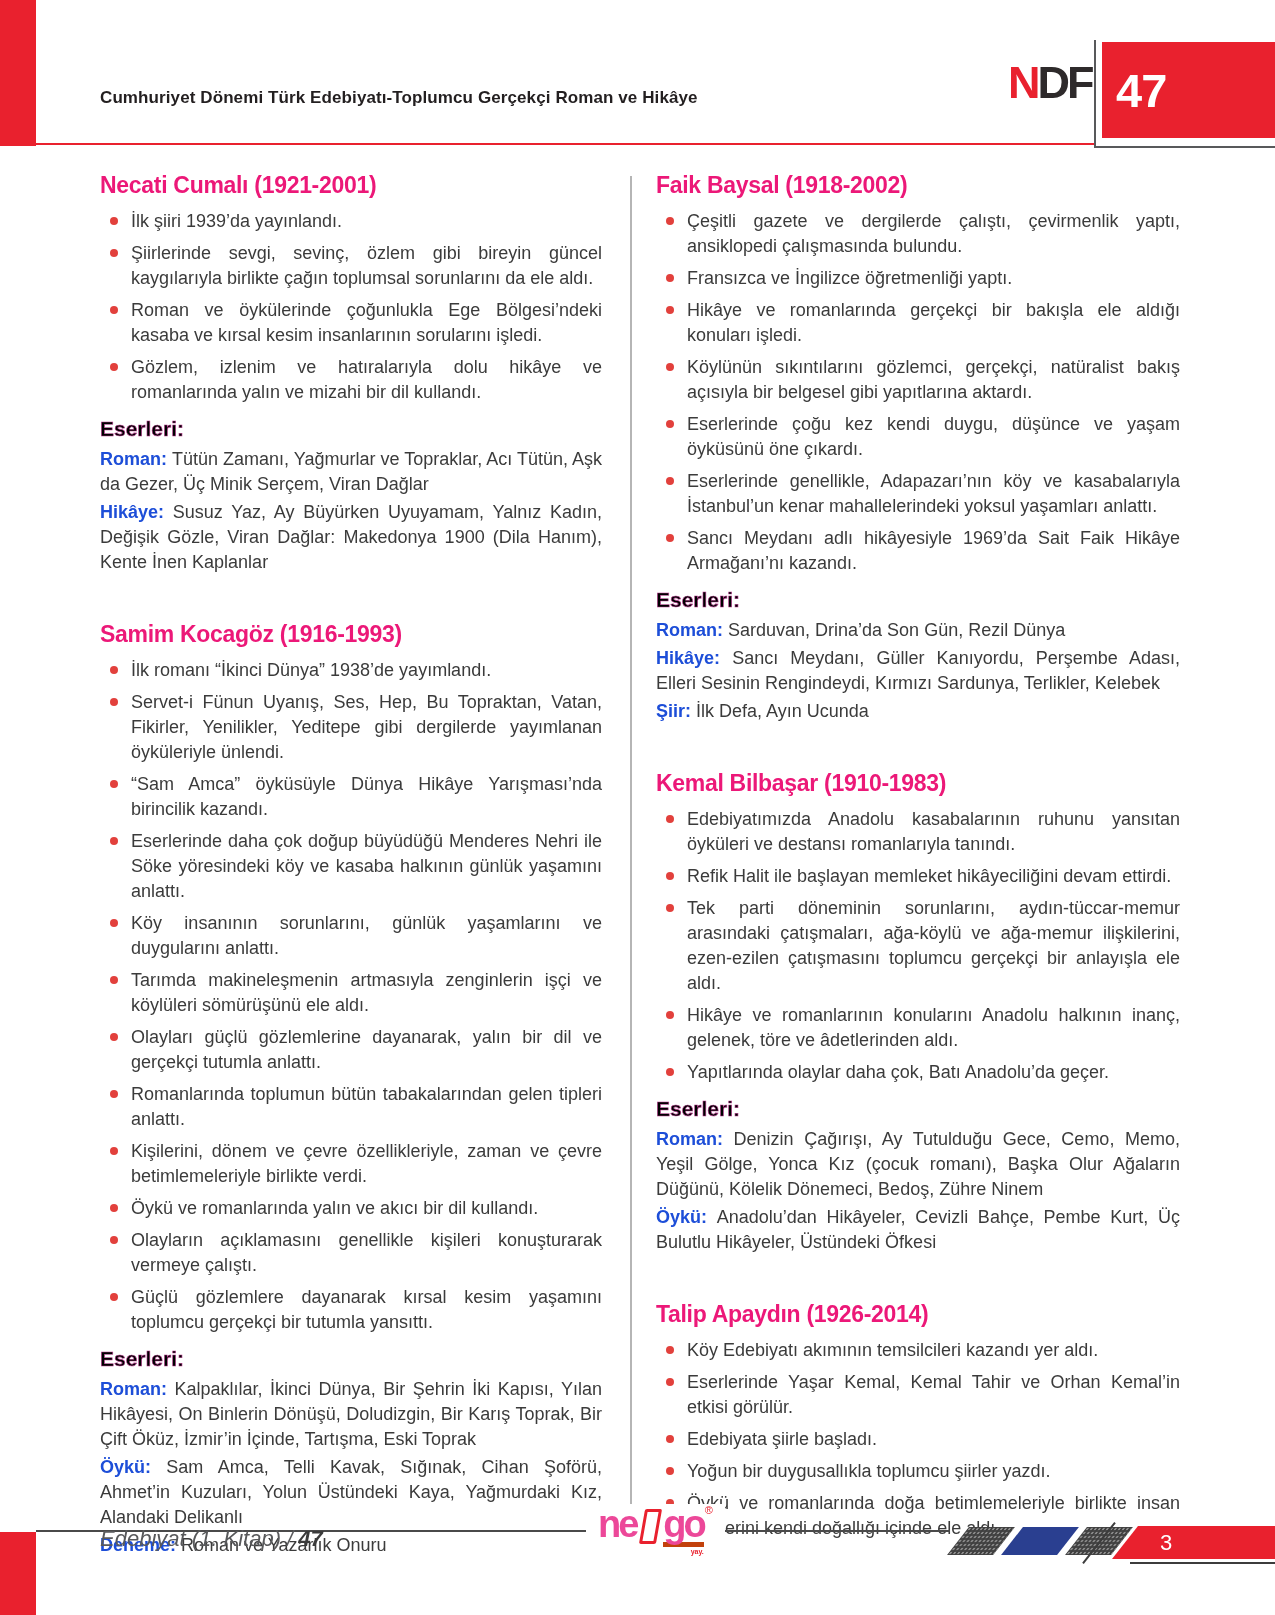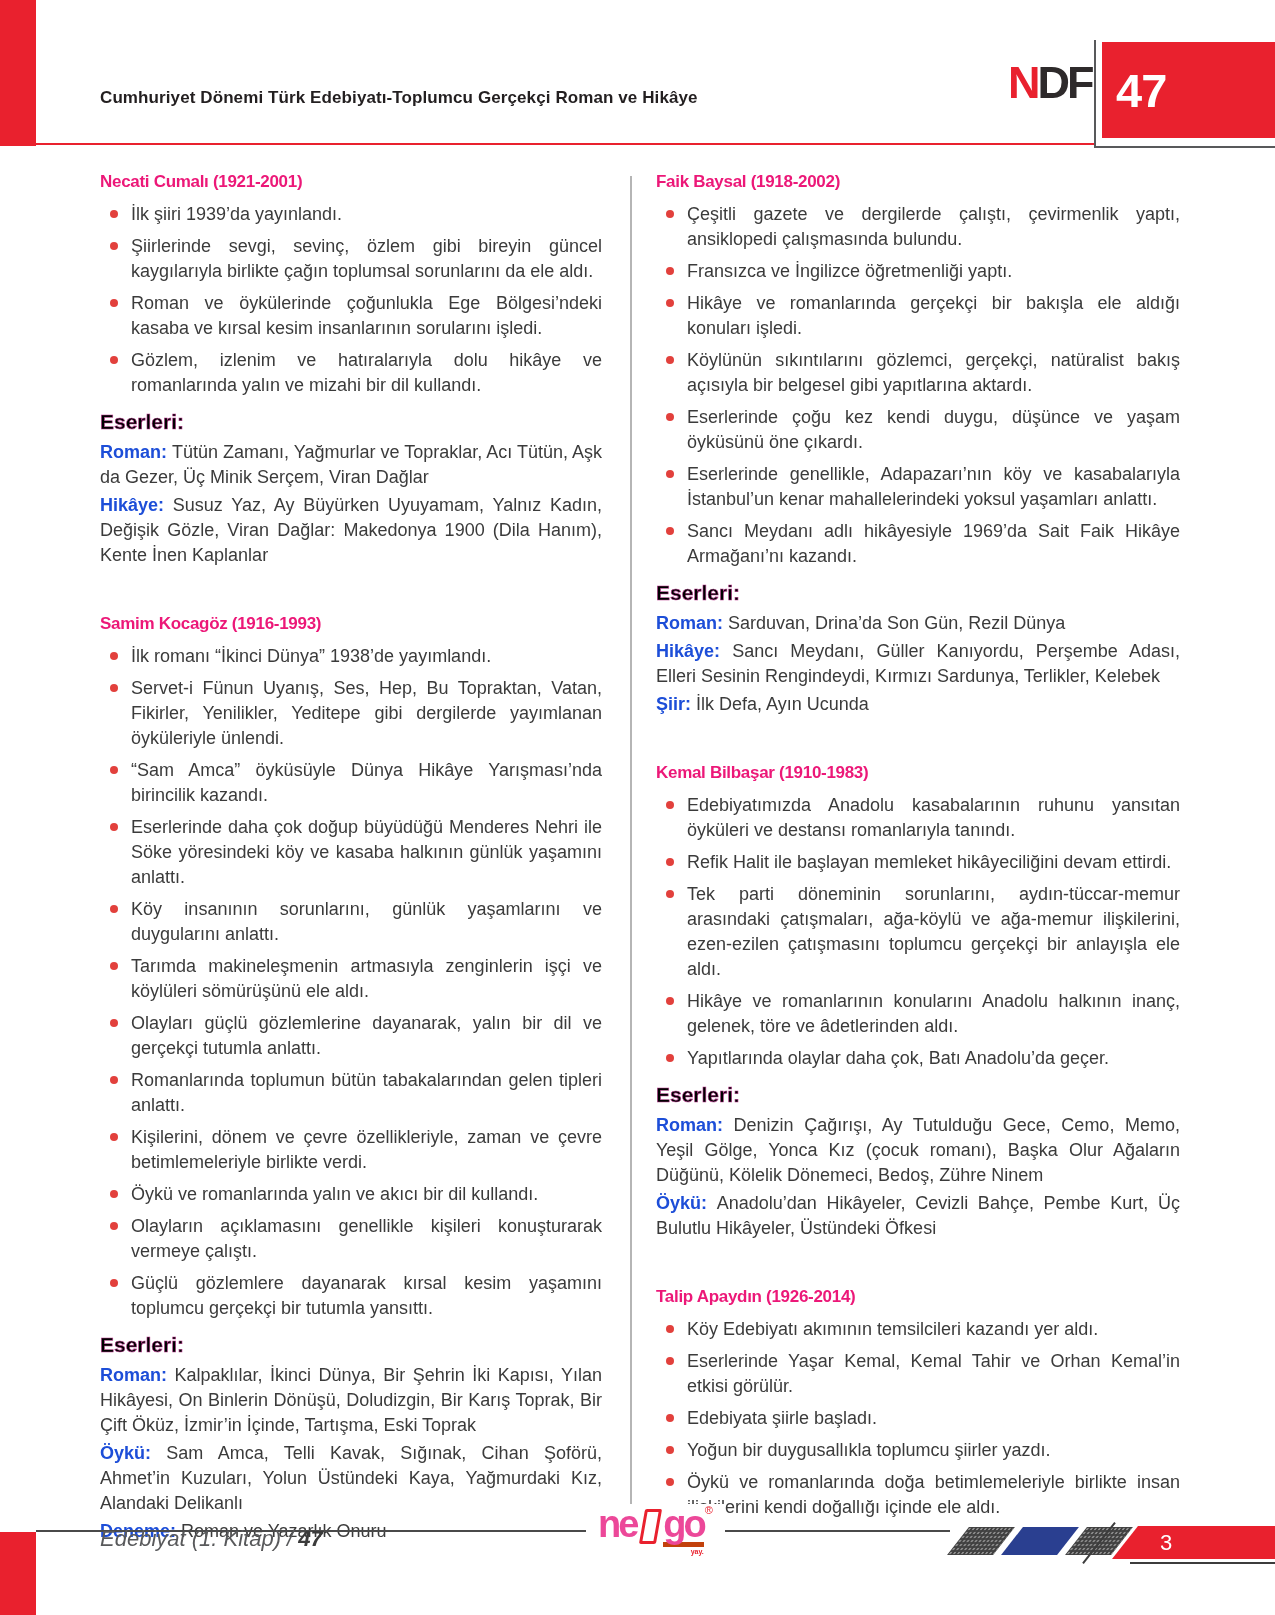--- a/index.html
+++ b/index.html
@@ -20,21 +20,21 @@
   .ndf-number{color:#fff;font-size:47px;font-weight:bold;letter-spacing:-1px;padding-left:14px;}
   .ndf-underline{position:absolute;left:1096px;top:146px;width:179px;height:2px;background:#58595b;}
 
   
   .columns{position:absolute;left:100px;top:172px;width:1080px;display:flex;}
   .col-left{flex:none;width:502px;}
   .divider{flex:none;width:2px;height:1330px;background:#b5b5b5;margin:4px 0 0 28px;}
   .col-right{flex:1;margin-left:24px;}
 
   .author-section{margin:0 0 46px;}
-  .section-heading{margin:0 0 10px;font-size:17px;font-weight:bold;color:#ec1878;letter-spacing:-.3px;}
+  .section-heading{margin:0 0 10px;font-size:23px;font-weight:bold;color:#ec1878;letter-spacing:-.3px;}
   ul.bullets{list-style:none;margin:0;padding:0;}
   .bullet-item{position:relative;padding-left:31px;margin:0 0 7px;font-size:18px;line-height:25px;
                color:#3b3b3b;text-align:justify;}
   .dot{position:absolute;left:10px;top:8px;width:8px;height:8px;border-radius:50%;background:#e2403c;}
   .works-heading{margin:12px 0 6px;font-size:21px;font-weight:bold;color:#000000;
                  -webkit-text-stroke:.6px #b5368b;}
   .work-line{margin:0 0 3px;font-size:18px;line-height:25px;color:#3b3b3b;text-align:justify;}
   .work-label{color:#1d4ed8;font-weight:bold;}
   .work-label::after{content:" ";}
 

